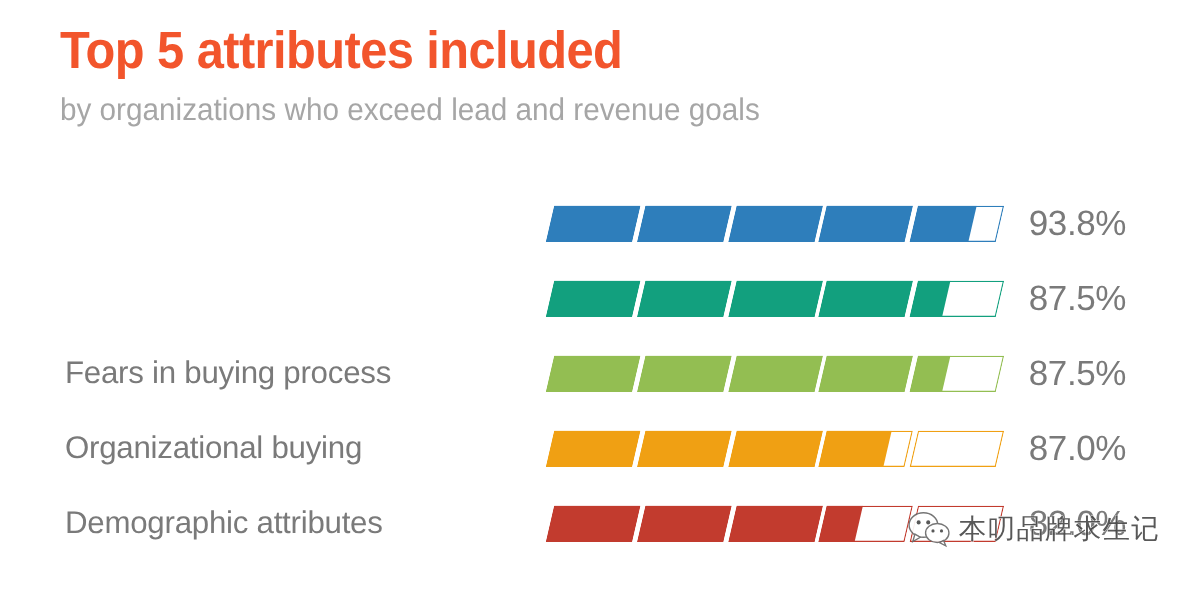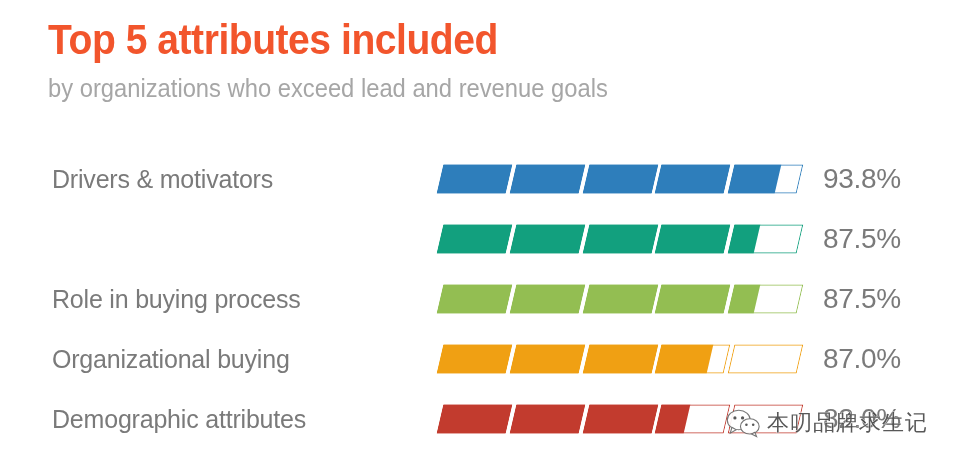--- a/index.html
+++ b/index.html
@@ -156,21 +156,20 @@
 
 <div id="infographic">
 
   <div class="header">
     <div class="title">Top 5 attributes included</div>
     <div class="subtitle">by organizations who exceed lead and revenue goals</div>
   </div>
 
   <div class="rows" id="rows">
       <div class="row">
-        <div class="row-label">Drivers &amp; motivators</div>
         <div class="bar">
           <div class="seg" style="color: rgb(46, 126, 187);">
             <div class="seg-outline"></div>
             <div class="seg-fill" style="width: 100%;"></div>
           </div>
           <div class="seg" style="color: rgb(46, 126, 187);">
             <div class="seg-outline"></div>
             <div class="seg-fill" style="width: 100%;"></div>
           </div>
           <div class="seg" style="color: rgb(46, 126, 187);">
@@ -207,21 +206,21 @@
             <div class="seg-fill" style="width: 100%;"></div>
           </div>
           <div class="seg" style="color: rgb(18, 160, 126);">
             <div class="seg-outline"></div>
             <div class="seg-fill" style="width: 37.5%;"></div>
           </div>
         </div>
         <div class="row-value">87.5%</div>
       </div>
       <div class="row">
-        <div class="row-label">Role in buying process</div>
+        <div class="row-label">Fears in buying process</div>
         <div class="bar">
           <div class="seg" style="color: rgb(147, 190, 82);">
             <div class="seg-outline"></div>
             <div class="seg-fill" style="width: 100%;"></div>
           </div>
           <div class="seg" style="color: rgb(147, 190, 82);">
             <div class="seg-outline"></div>
             <div class="seg-fill" style="width: 100%;"></div>
           </div>
           <div class="seg" style="color: rgb(147, 190, 82);">

